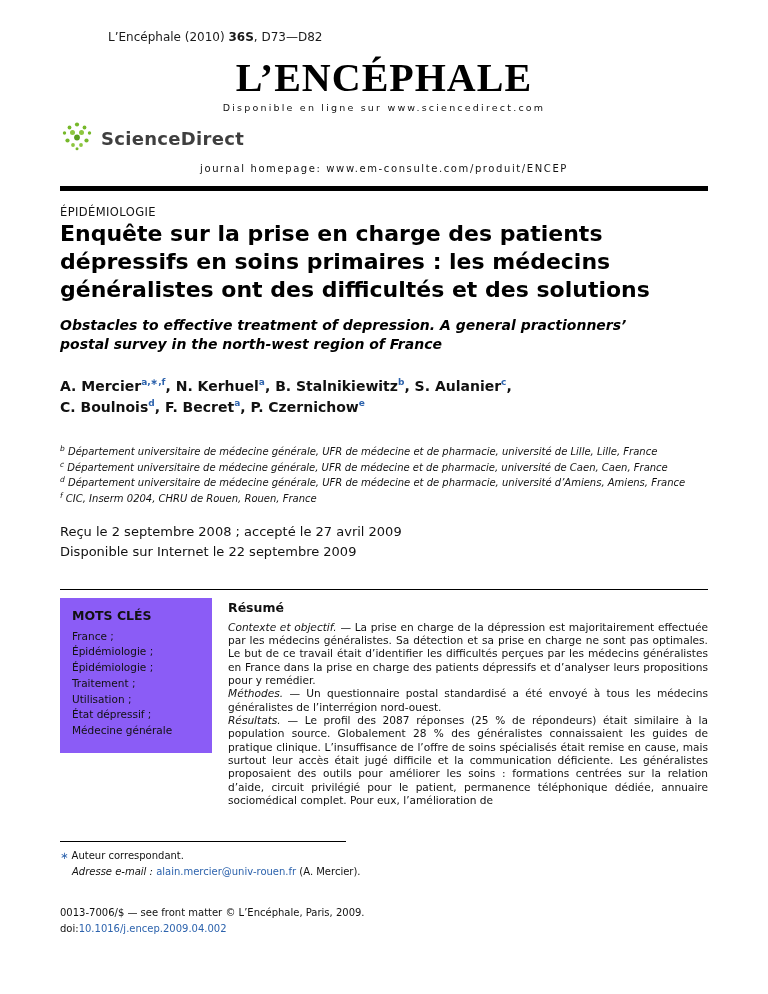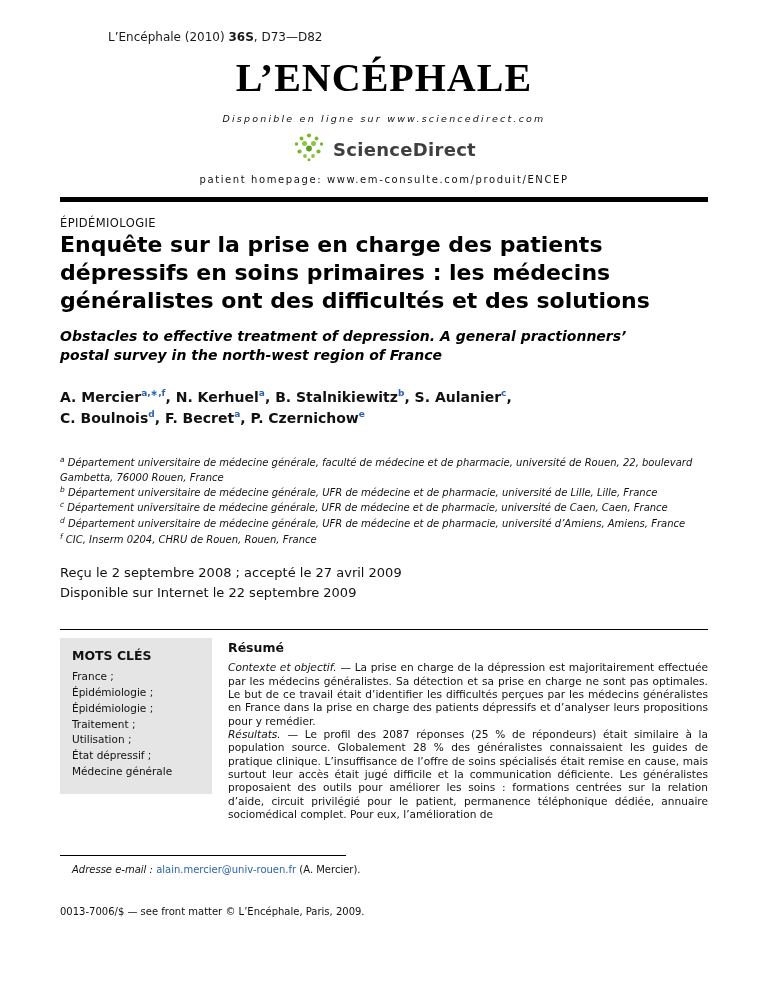--- a/index.html
+++ b/index.html
@@ -6,22 +6,22 @@
   html,body { width:768px; height:994px; background:#ffffff; overflow:hidden; }
   body { font-family:"DejaVu Sans", sans-serif; color:#111; }
   .page { padding:30px 60px 0 60px; }
 
   .journal-ref { font-size:12px; color:#1a1a1a;margin-left:48px; }
   .journal-ref b { font-weight:700; }
 
   .masthead { text-align:center; margin-top:12px; }
   .logo { font-family:"Liberation Serif", serif; font-weight:700; font-size:40px;
           line-height:1.1; letter-spacing:1px; color:#000; }
-  .avail { font-size:9.5px; letter-spacing:2.2px; margin-top:13px; color:#111;font-style:italic; }
-  .sd-row { display:flex; align-items:center; justify-content:center; gap:7px; margin-top:8px; }
+  .avail { font-size:9.5px; letter-spacing:2.2px; margin-top:2px; color:#111; }
+  .sd-row { display:flex; align-items:center; gap:7px; margin-top:8px; }
   .sd-text { font-size:18px; font-weight:600; color:#3f3f3f; letter-spacing:0.3px; }
   .homepage { font-size:10px; letter-spacing:1.6px; margin-top:8px; color:#111; }
 
   .rule-thick { height:5px; background:#000; margin-top:12px; }
   .section-label { font-size:11.5px; letter-spacing:0.4px; margin-top:14px; }
 
   .title { font-size:22px; font-weight:700; line-height:1.28; margin-top:1px;
            max-width:590px; color:#000; }
   .subtitle { font-size:14px; font-weight:700; font-style:italic; margin-top:12px;
               max-width:600px; line-height:1.35; color:#000; }
@@ -30,21 +30,21 @@
   .authors sup { font-size:9px; color:#2d63ad; font-weight:700; }
 
   .affils { margin-top:26px; font-size:10px; font-style:italic; line-height:1.42; color:#111; }
   .affils sup { font-size:7.5px; }
 
   .dates { margin-top:16px; font-size:13px; line-height:1.55; }
 
   .rule-thin { height:1px; background:#000; margin-top:26px; }
 
   .abstract-row { display:flex; gap:16px; margin-top:8px; }
-  .kw-box { width:152px; background:#e5e5e5; padding:10px 10px 14px 12px;
+  .kw-box { width:152px; background:#8b5cf6; padding:10px 10px 14px 12px;
             flex-shrink:0; align-self:flex-start; }
   .kw-title { font-size:12.5px; font-weight:700; margin-bottom:6px; }
   .kw-item { font-size:10.5px; line-height:1.5; }
 
   .abstract { flex:1; padding-top:2px; }
   .abstract-title { font-size:12.5px; font-weight:700; margin-bottom:6px; }
   .abs-par { font-size:10.6px; line-height:1.26; text-align:justify; }
   .lead { font-style:italic; }
 
   .foot-rule { width:286px; height:1px; background:#000; margin-top:34px; }
@@ -86,39 +86,38 @@
             <circle cx="26.5" cy="19.5" r="2.1"></circle>
             <circle cx="13" cy="24" r="1.9" fill="#8dc63f"></circle>
             <circle cx="21" cy="24" r="1.9" fill="#8dc63f"></circle>
             <circle cx="17" cy="27.8" r="1.5"></circle>
           </g>
         </svg>
       </span>
       <span class="sd-text">ScienceDirect</span>
     </div>
     <div class="homepage">
-      <span>patient homepage: </span><span>www.em-consulte.com/produit/ENCEP</span>
+      <span>journal homepage: </span><span>www.em-consulte.com/produit/ENCEP</span>
     </div>
   </div>
 
   <div class="rule-thick"></div>
 
   <div class="section-label">ÉPIDÉMIOLOGIE</div>
 
   <h1 class="title">Enquête sur la prise en charge des patients dépressifs en soins primaires : les médecins généralistes ont des difficultés et des solutions</h1>
 
   <div class="subtitle">Obstacles to effective treatment of depression. A general practionners’ postal survey in the north-west region of France</div>
 
   <div class="authors">
     <span><span>A. Mercier</span><sup>a,∗,f</sup><span>, </span></span><span><span>N. Kerhuel</span><sup>a</sup><span>, </span></span><span><span>B. Stalnikiewitz</span><sup>b</sup><span>, </span></span><span><span>S. Aulanier</span><sup>c</sup><span>,</span></span><br>
     <span><span>C. Boulnois</span><sup>d</sup><span>, </span></span><span><span>F. Becret</span><sup>a</sup><span>, </span></span><span><span>P. Czernichow</span><sup>e</sup><span></span></span>
   </div>
 
   <div class="affils">
-    <div><sup>a</sup> <span>Département universitaire de médecine générale, faculté de médecine et de pharmacie, université de Rouen, 22, boulevard Gambetta, 76000 Rouen, France</span></div>
     <div><sup>b</sup> <span>Département universitaire de médecine générale, UFR de médecine et de pharmacie, université de Lille, Lille, France</span></div>
     <div><sup>c</sup> <span>Département universitaire de médecine générale, UFR de médecine et de pharmacie, université de Caen, Caen, France</span></div>
     <div><sup>d</sup> <span>Département universitaire de médecine générale, UFR de médecine et de pharmacie, université d’Amiens, Amiens, France</span></div>
     <div><sup>f</sup> <span>CIC, Inserm 0204, CHRU de Rouen, Rouen, France</span></div>
   </div>
 
   <div class="dates">
     <div>Reçu le 2 septembre 2008 ; accepté le 27 avril 2009</div>
     <div>Disponible sur Internet le 22 septembre 2009</div>
   </div>
@@ -132,28 +131,35 @@
       <div class="kw-item">Épidémiologie ;</div>
       <div class="kw-item">Épidémiologie ;</div>
       <div class="kw-item">Traitement ;</div>
       <div class="kw-item">Utilisation ;</div>
       <div class="kw-item">État dépressif ;</div>
       <div class="kw-item">Médecine générale</div>
     </div>
     <div class="abstract">
       <div class="abstract-title">Résumé</div>
       <div class="abs-par"><span class="lead">Contexte et objectif.</span><span> — La prise en charge de la dépression est majoritairement effectuée par les médecins généralistes. Sa détection et sa prise en charge ne sont pas optimales. Le but de ce travail était d’identifier les difficultés perçues par les médecins généralistes en France dans la prise en charge des patients dépressifs et d’analyser leurs propositions pour y remédier.</span></div>
+      <div class="abs-par"><span class="lead">Méthodes.</span><span> — Un questionnaire postal standardisé a été envoyé à tous les médecins généralistes de l’interrégion nord-ouest.</span></div>
       <div class="abs-par"><span class="lead">Résultats.</span><span> — Le profil des 2087 réponses (25 % de répondeurs) était similaire à la population source. Globalement 28 % des généralistes connaissaient les guides de pratique clinique. L’insuffisance de l’offre de soins spécialisés était remise en cause, mais surtout leur accès était jugé difficile et la communication déficiente. Les généralistes proposaient des outils pour améliorer les soins : formations centrées sur la relation d’aide, circuit privilégié pour le patient, permanence téléphonique dédiée, annuaire sociomédical complet. Pour eux, l’amélioration de</span></div>
     </div>
   </div>
 
   <div class="foot-rule"></div>
   <div class="footnote">
+    <div>
+      <span class="star">∗</span><span> Auteur correspondant.</span>
+    </div>
     <div class="fn-email-line">
       <span class="fn-email-label">Adresse e-mail : </span><span class="link">alain.mercier@univ-rouen.fr</span><span> (A. Mercier).</span>
     </div>
   </div>
 
   <div class="footer">
     <div>0013-7006/$ — see front matter © L’Encéphale, Paris, 2009.</div>
+    <div>
+      <span>doi:</span><span class="link">10.1016/j.encep.2009.04.002</span>
+    </div>
   </div>
 
 </div>
 
 </body></html>

